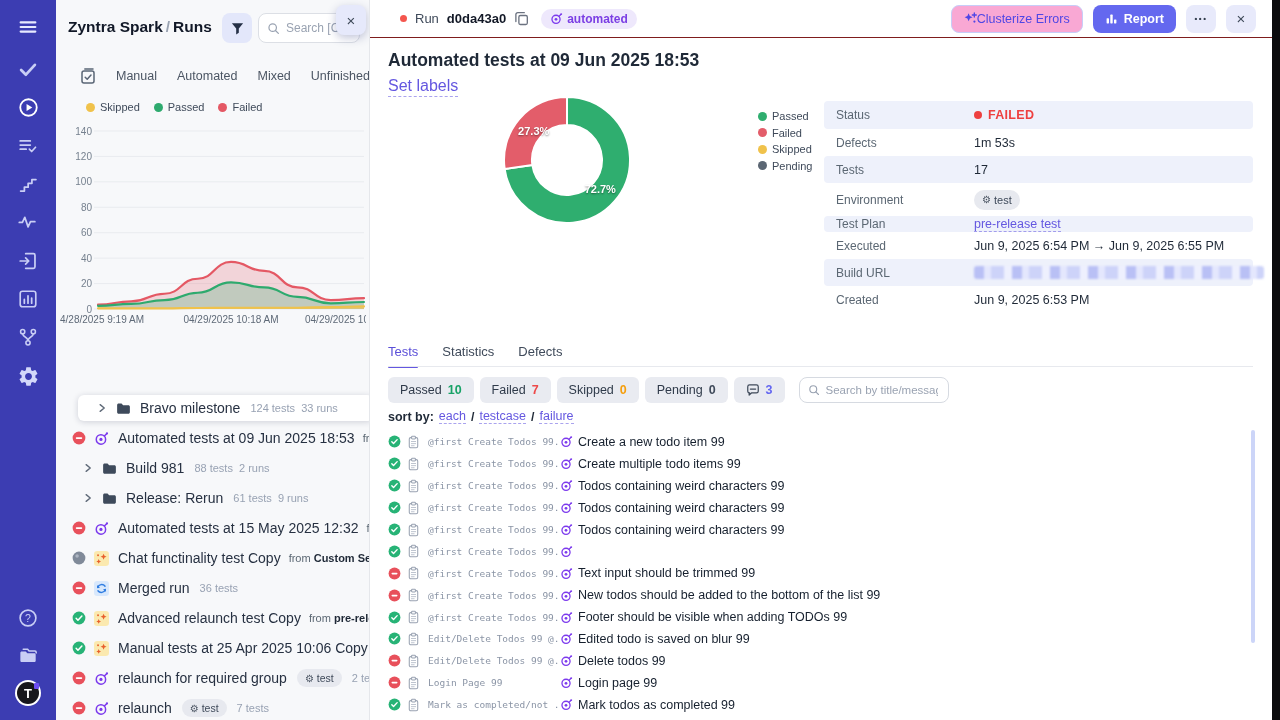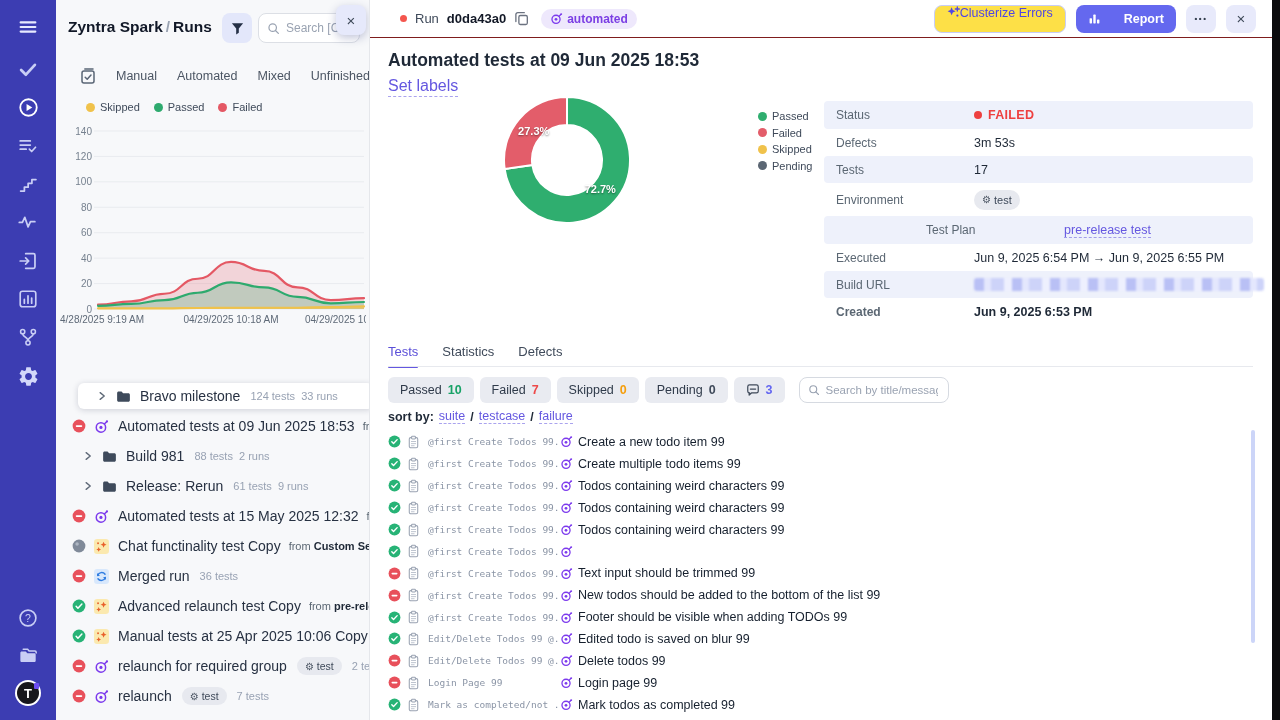--- a/index.html
+++ b/index.html
@@ -25,41 +25,41 @@
 .lp-search input::placeholder{color:#9aa3b2}
 .lp-close{position:absolute;left:280px;top:5px;width:30px;height:30px;border-radius:8px;background:#e6e9fb;border:none;box-shadow:0 3px 10px rgba(40,50,120,.28);font-size:15px;color:#3f4a5a;display:flex;align-items:center;justify-content:center;z-index:5}
 .lp-tabs{position:absolute;left:24px;top:68px;display:flex;align-items:center;gap:20px;font-size:12.5px;color:#4b5563}
 .lp-tab{cursor:default}
 .lp-legend{position:absolute;left:30px;top:101px;display:flex;gap:14px;align-items:center}
 .lg-item{display:flex;align-items:center;gap:5px;font-size:11px;color:#3f4a5a}
 .lg-dot{width:9px;height:9px;border-radius:50%;flex-shrink:0}
 #history-chart{position:absolute;left:2px;top:116px}
 .runs{position:absolute;top:381px;left:0;right:0}
 .run-row{height:30px;display:flex;align-items:center;padding-left:16px;white-space:nowrap;font-size:14px;color:#273142;overflow:hidden}
-.run-row.card{position:relative;height:26px;margin:2px -4px 2px 22px;padding-left:8px;background:#fff;border-radius:6px;box-shadow:0 1px 6px rgba(20,30,60,.18)}
+.run-row.card{position:relative;height:26px;margin:14px -4px 2px 22px;padding-left:8px;background:#fff;border-radius:6px;box-shadow:0 1px 6px rgba(20,30,60,.18)}
 .r-status{margin-right:8px;flex-shrink:0}
 .r-chev{margin-left:10px;margin-right:8px;flex-shrink:0}
 .r-type{margin-right:9px;flex-shrink:0}
 .run-name{color:#273142}
 .run-meta{margin-left:10px;font-size:11px;color:#98a2b3;white-space:pre}
 .run-from{margin-left:8px;font-size:11px;color:#5b6773}
 .run-from b{color:#1f2937}
 .env-pill{margin-left:10px;background:#e7e9ef;border-radius:10px;height:18px;padding:0 8px;font-size:10.5px;color:#3f4a5a;display:inline-flex;align-items:center;gap:3px}
 .gear-g{font-size:10px;color:#4b5563}
 
 
 #main{position:absolute;left:370px;top:0;width:910px;height:720px;background:#fff}
 .topbar{position:absolute;top:0;left:0;right:8px;height:38px;border-bottom:1px solid #7f1d1d;display:flex;align-items:center;padding-left:30px;gap:8px;background:#fff}
 .status-dot{width:7px;height:7px;border-radius:50%;background:#f4564e;flex-shrink:0}
 .run-label{font-size:13px;color:#3f4a5a}
 .run-id{font-size:13px;font-weight:bold;color:#121826}
 .badge{display:inline-flex;align-items:center;gap:4px;background:#eee8fc;color:#7b3fe4;font-size:12px;font-weight:bold;height:20px;padding:0 9px;border-radius:11px;margin-left:4px}
 .tb-actions{margin-left:auto;display:flex;gap:10px;align-items:center;padding-right:16px}
-.btn-outline{height:28px;border:1px solid #c7cdf8;border-radius:8px;background:#fde047;color:#4f46e5;font-size:12.5px;display:flex;padding:0 12px;font-family:inherit}
-.btn-solid{height:28px;border:none;border-radius:8px;background:#6468ef;color:#fff;font-size:12.5px;font-weight:bold;display:flex;align-items:center;gap:23px;padding:0 12px;font-family:inherit}
+.btn-outline{height:28px;border:1px solid #c7cdf8;border-radius:8px;background:#f9a8d4;color:#4f46e5;font-size:12.5px;display:flex;align-items:center;padding:0 12px;font-family:inherit}
+.btn-solid{height:28px;border:none;border-radius:8px;background:#6468ef;color:#fff;font-size:12.5px;font-weight:bold;display:flex;align-items:center;gap:6px;padding:0 12px;font-family:inherit}
 .btn-sq{width:30px;height:28px;border:none;border-radius:8px;background:#e8eafb;color:#3f4a5a;display:flex;align-items:center;justify-content:center;font-family:inherit}
 .btn-sq.more{font-size:8px;letter-spacing:1.5px;font-weight:bold;color:#2f3a4a}
 .btn-sq.x{font-size:15px}
 .pg-title{position:absolute;left:18px;top:50px;font-size:17.5px;font-weight:bold;color:#1f2937}
 .set-labels{position:absolute;left:18px;top:77px;font-size:16px;color:#6457e0;text-decoration:none;border-bottom:1px dashed rgba(100,87,224,.55);padding-bottom:1px}
 #donut-chart{position:absolute;left:127px;top:90px}
 .donut-legend{position:absolute;left:388px;top:108px}
 .donut-legend .lg-item{height:16.5px}
 .details{position:absolute;left:454px;top:101px;width:429px}
 .d-row{display:flex;align-items:center;height:27px;border-radius:4px;padding:0 12px}
@@ -546,42 +546,42 @@
             <span class="d-dot"></span>
             <span>FAILED</span>
           </span>
 
   </div>
 </div>
       <div class="d-row" style="height: 27px;">
   <div class="d-label">Defects</div>
   <div class="d-val">
 
-    <span class="d-text">3m 53s</span>
+    <span class="d-text">1m 53s</span>
   </div>
 </div>
       <div class="d-row alt" style="height: 27px;">
   <div class="d-label">Tests</div>
   <div class="d-val">
 
     <span class="d-text">17</span>
   </div>
 </div>
       <div class="d-row" style="height: 33px;">
   <div class="d-label">Environment</div>
   <div class="d-val">
 
     <span class="env-pill d-envpill">
             <span class="gear-g">⚙</span>
             <span>test</span>
           </span>
 
   </div>
 </div>
-      <div class="d-row alt" style="height: 28px; justify-content: center;">
+      <div class="d-row alt" style="height: 16px;">
   <div class="d-label">Test Plan</div>
   <div class="d-val">
 
     <a class="d-link" href="#">pre-release test</a>
 
   </div>
 </div>
       <div class="d-row" style="height: 27px;">
   <div class="d-label">Executed</div>
   <div class="d-val">
@@ -590,21 +590,21 @@
   </div>
 </div>
       <div class="d-row alt" style="height: 27px;">
   <div class="d-label">Build URL</div>
   <div class="d-val">
 
     <span class="d-redacted"></span>
 
   </div>
 </div>
-      <div class="d-row" style="height: 28px; font-weight: bold;">
+      <div class="d-row" style="height: 28px;">
   <div class="d-label">Created</div>
   <div class="d-val">
 
     <span class="d-text">Jun 9, 2025 6:53 PM</span>
   </div>
 </div>
     </div>
 
   <div class="tests-tabs" id="tests-tabs">
       <span class="tt active">Tests</span>
@@ -647,21 +647,21 @@
       <svg width="12" height="12">
           <use href="#s-search"></use>
         </svg>
       <input type="text" placeholder="Search by title/message" style="">
     </div>
   </div>
 
   <div class="sort-row">
     <span class="sort-label">sort by:</span>
     <span id="sort-links" style="display:flex;gap:5px;align-items:center">
-        <span class="sort-link">suite</span>
+        <span class="sort-link">each</span>
         <span class="sort-sep">/</span>
         <span class="sort-link">testcase</span>
         <span class="sort-sep">/</span>
         <span class="sort-link">failure</span>
       </span>
   </div>
 
   <div class="tests-list" id="tests-list">
       <div class="test-row">
   <svg class="t-status" width="13" height="13">

